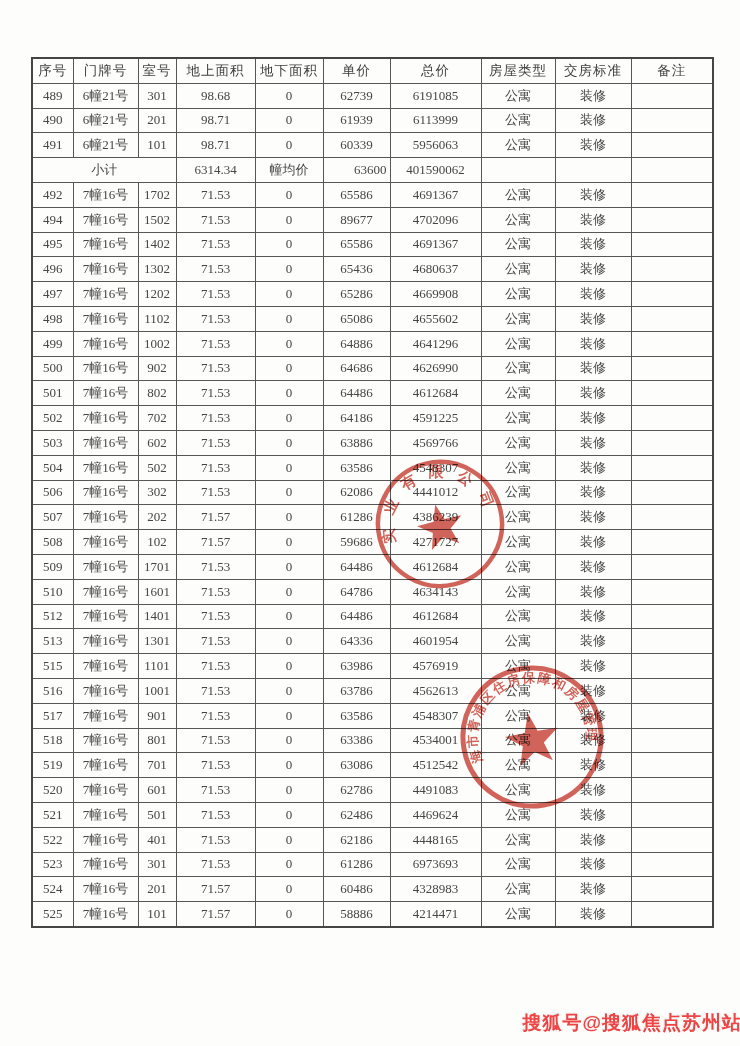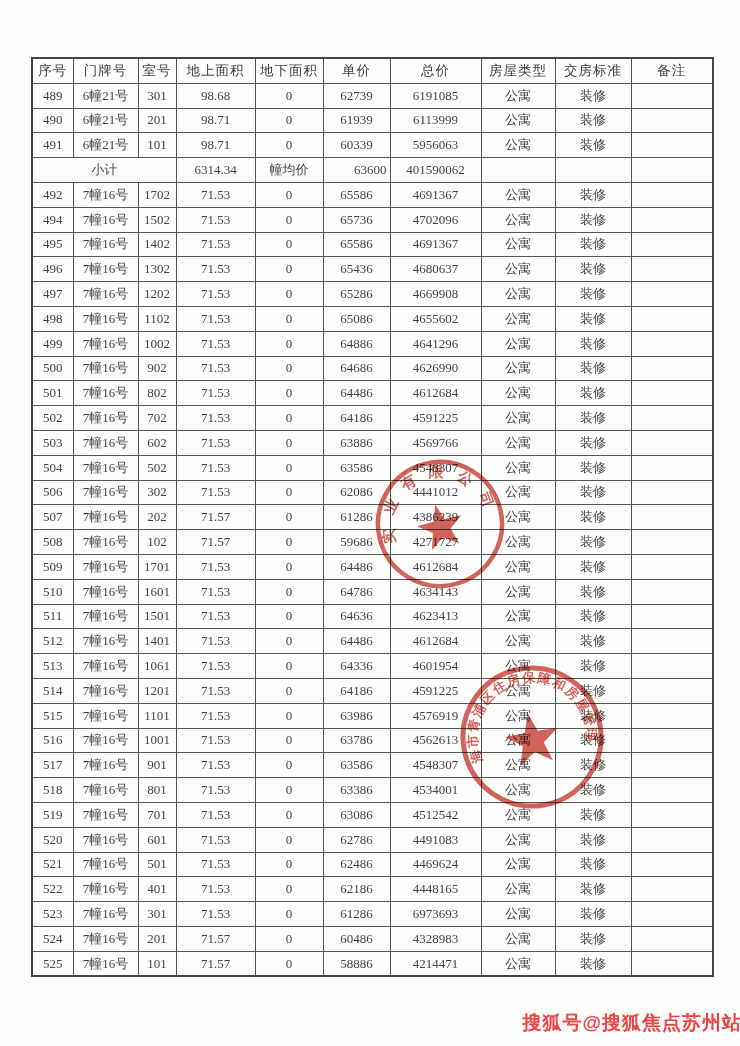--- a/index.html
+++ b/index.html
@@ -124,21 +124,21 @@
           <td>公寓</td>
           <td>装修</td>
           <td></td>
         </tr>
         <tr>
           <td>494</td>
           <td>7幢16号</td>
           <td>1502</td>
           <td>71.53</td>
           <td>0</td>
-          <td>65736</td>
+          <td>89677</td>
           <td>4702096</td>
           <td>公寓</td>
           <td>装修</td>
           <td></td>
         </tr>
         <tr>
           <td>495</td>
           <td>7幢16号</td>
           <td>1402</td>
           <td>71.53</td>
@@ -311,63 +311,39 @@
           <td>1601</td>
           <td>71.53</td>
           <td>0</td>
           <td>64786</td>
           <td>4634143</td>
           <td>公寓</td>
           <td>装修</td>
           <td></td>
         </tr>
         <tr>
-          <td>511</td>
-          <td>7幢16号</td>
-          <td>1501</td>
-          <td>71.53</td>
-          <td>0</td>
-          <td>64636</td>
-          <td>4623413</td>
-          <td>公寓</td>
-          <td>装修</td>
-          <td></td>
-        </tr>
-        <tr>
           <td>512</td>
           <td>7幢16号</td>
           <td>1401</td>
           <td>71.53</td>
           <td>0</td>
           <td>64486</td>
           <td>4612684</td>
           <td>公寓</td>
           <td>装修</td>
           <td></td>
         </tr>
         <tr>
           <td>513</td>
           <td>7幢16号</td>
-          <td>1061</td>
+          <td>1301</td>
           <td>71.53</td>
           <td>0</td>
           <td>64336</td>
           <td>4601954</td>
-          <td>公寓</td>
-          <td>装修</td>
-          <td></td>
-        </tr>
-        <tr>
-          <td>514</td>
-          <td>7幢16号</td>
-          <td>1201</td>
-          <td>71.53</td>
-          <td>0</td>
-          <td>64186</td>
-          <td>4591225</td>
           <td>公寓</td>
           <td>装修</td>
           <td></td>
         </tr>
         <tr>
           <td>515</td>
           <td>7幢16号</td>
           <td>1101</td>
           <td>71.53</td>
           <td>0</td>

